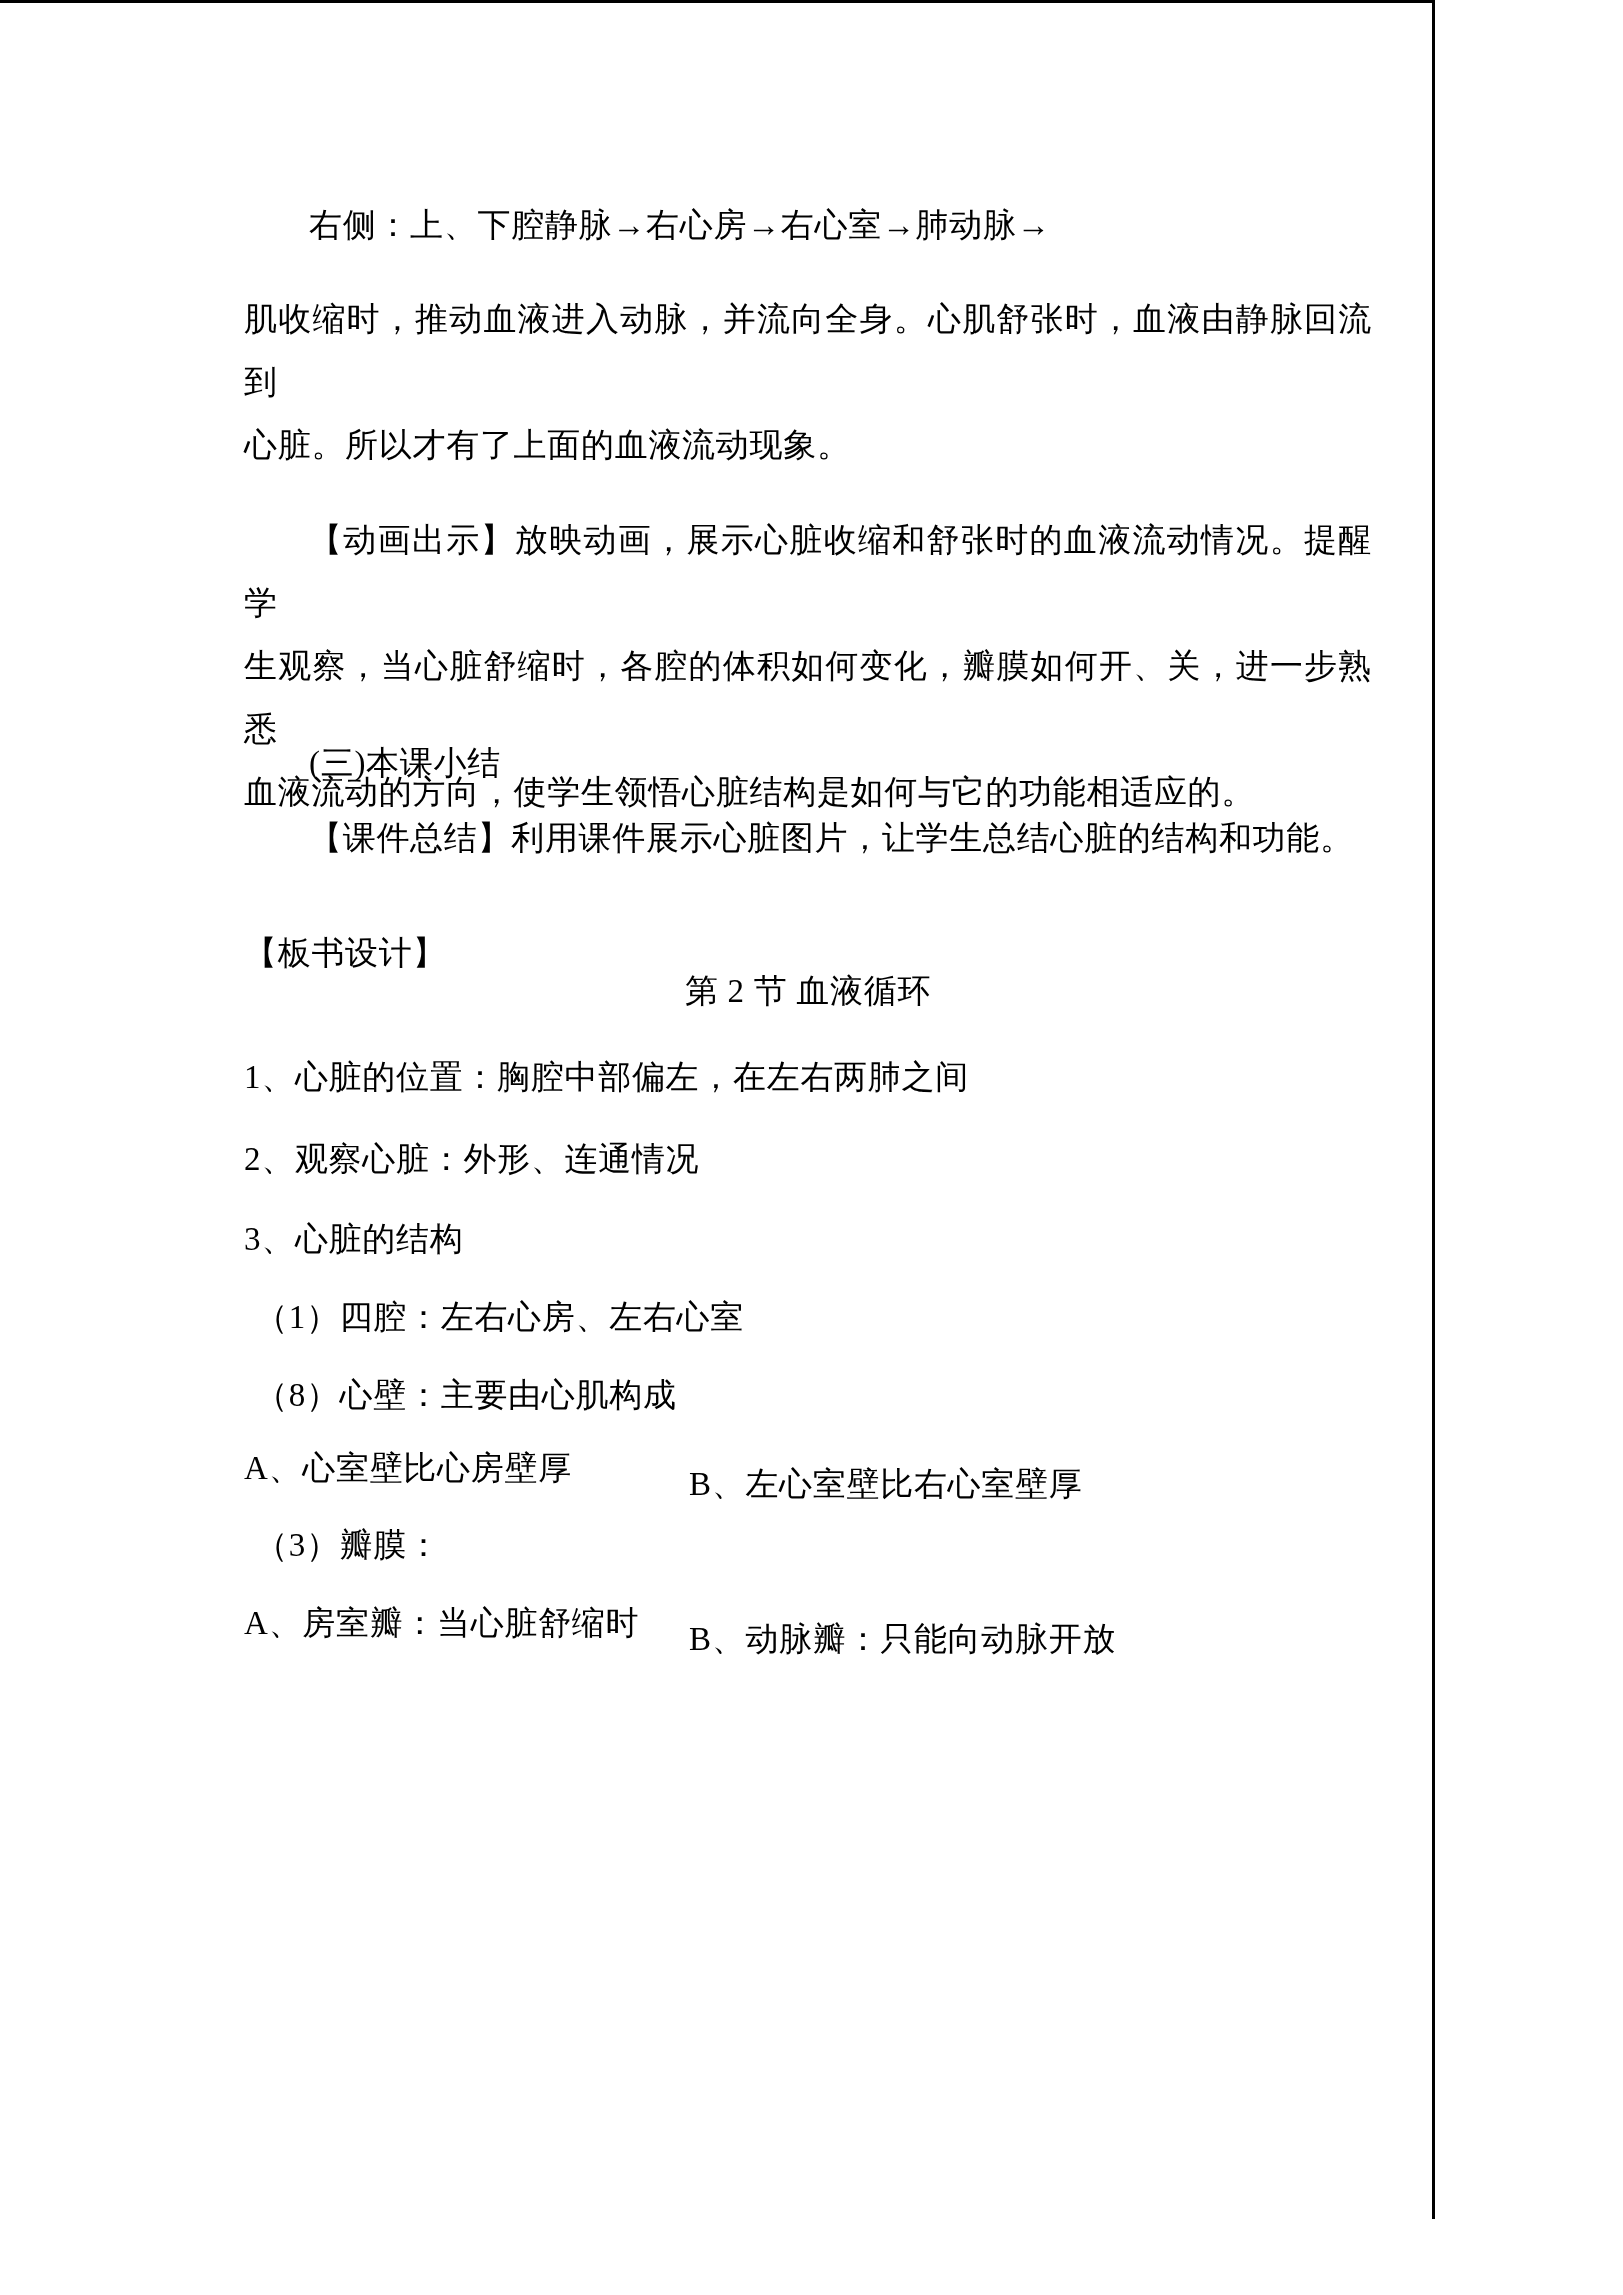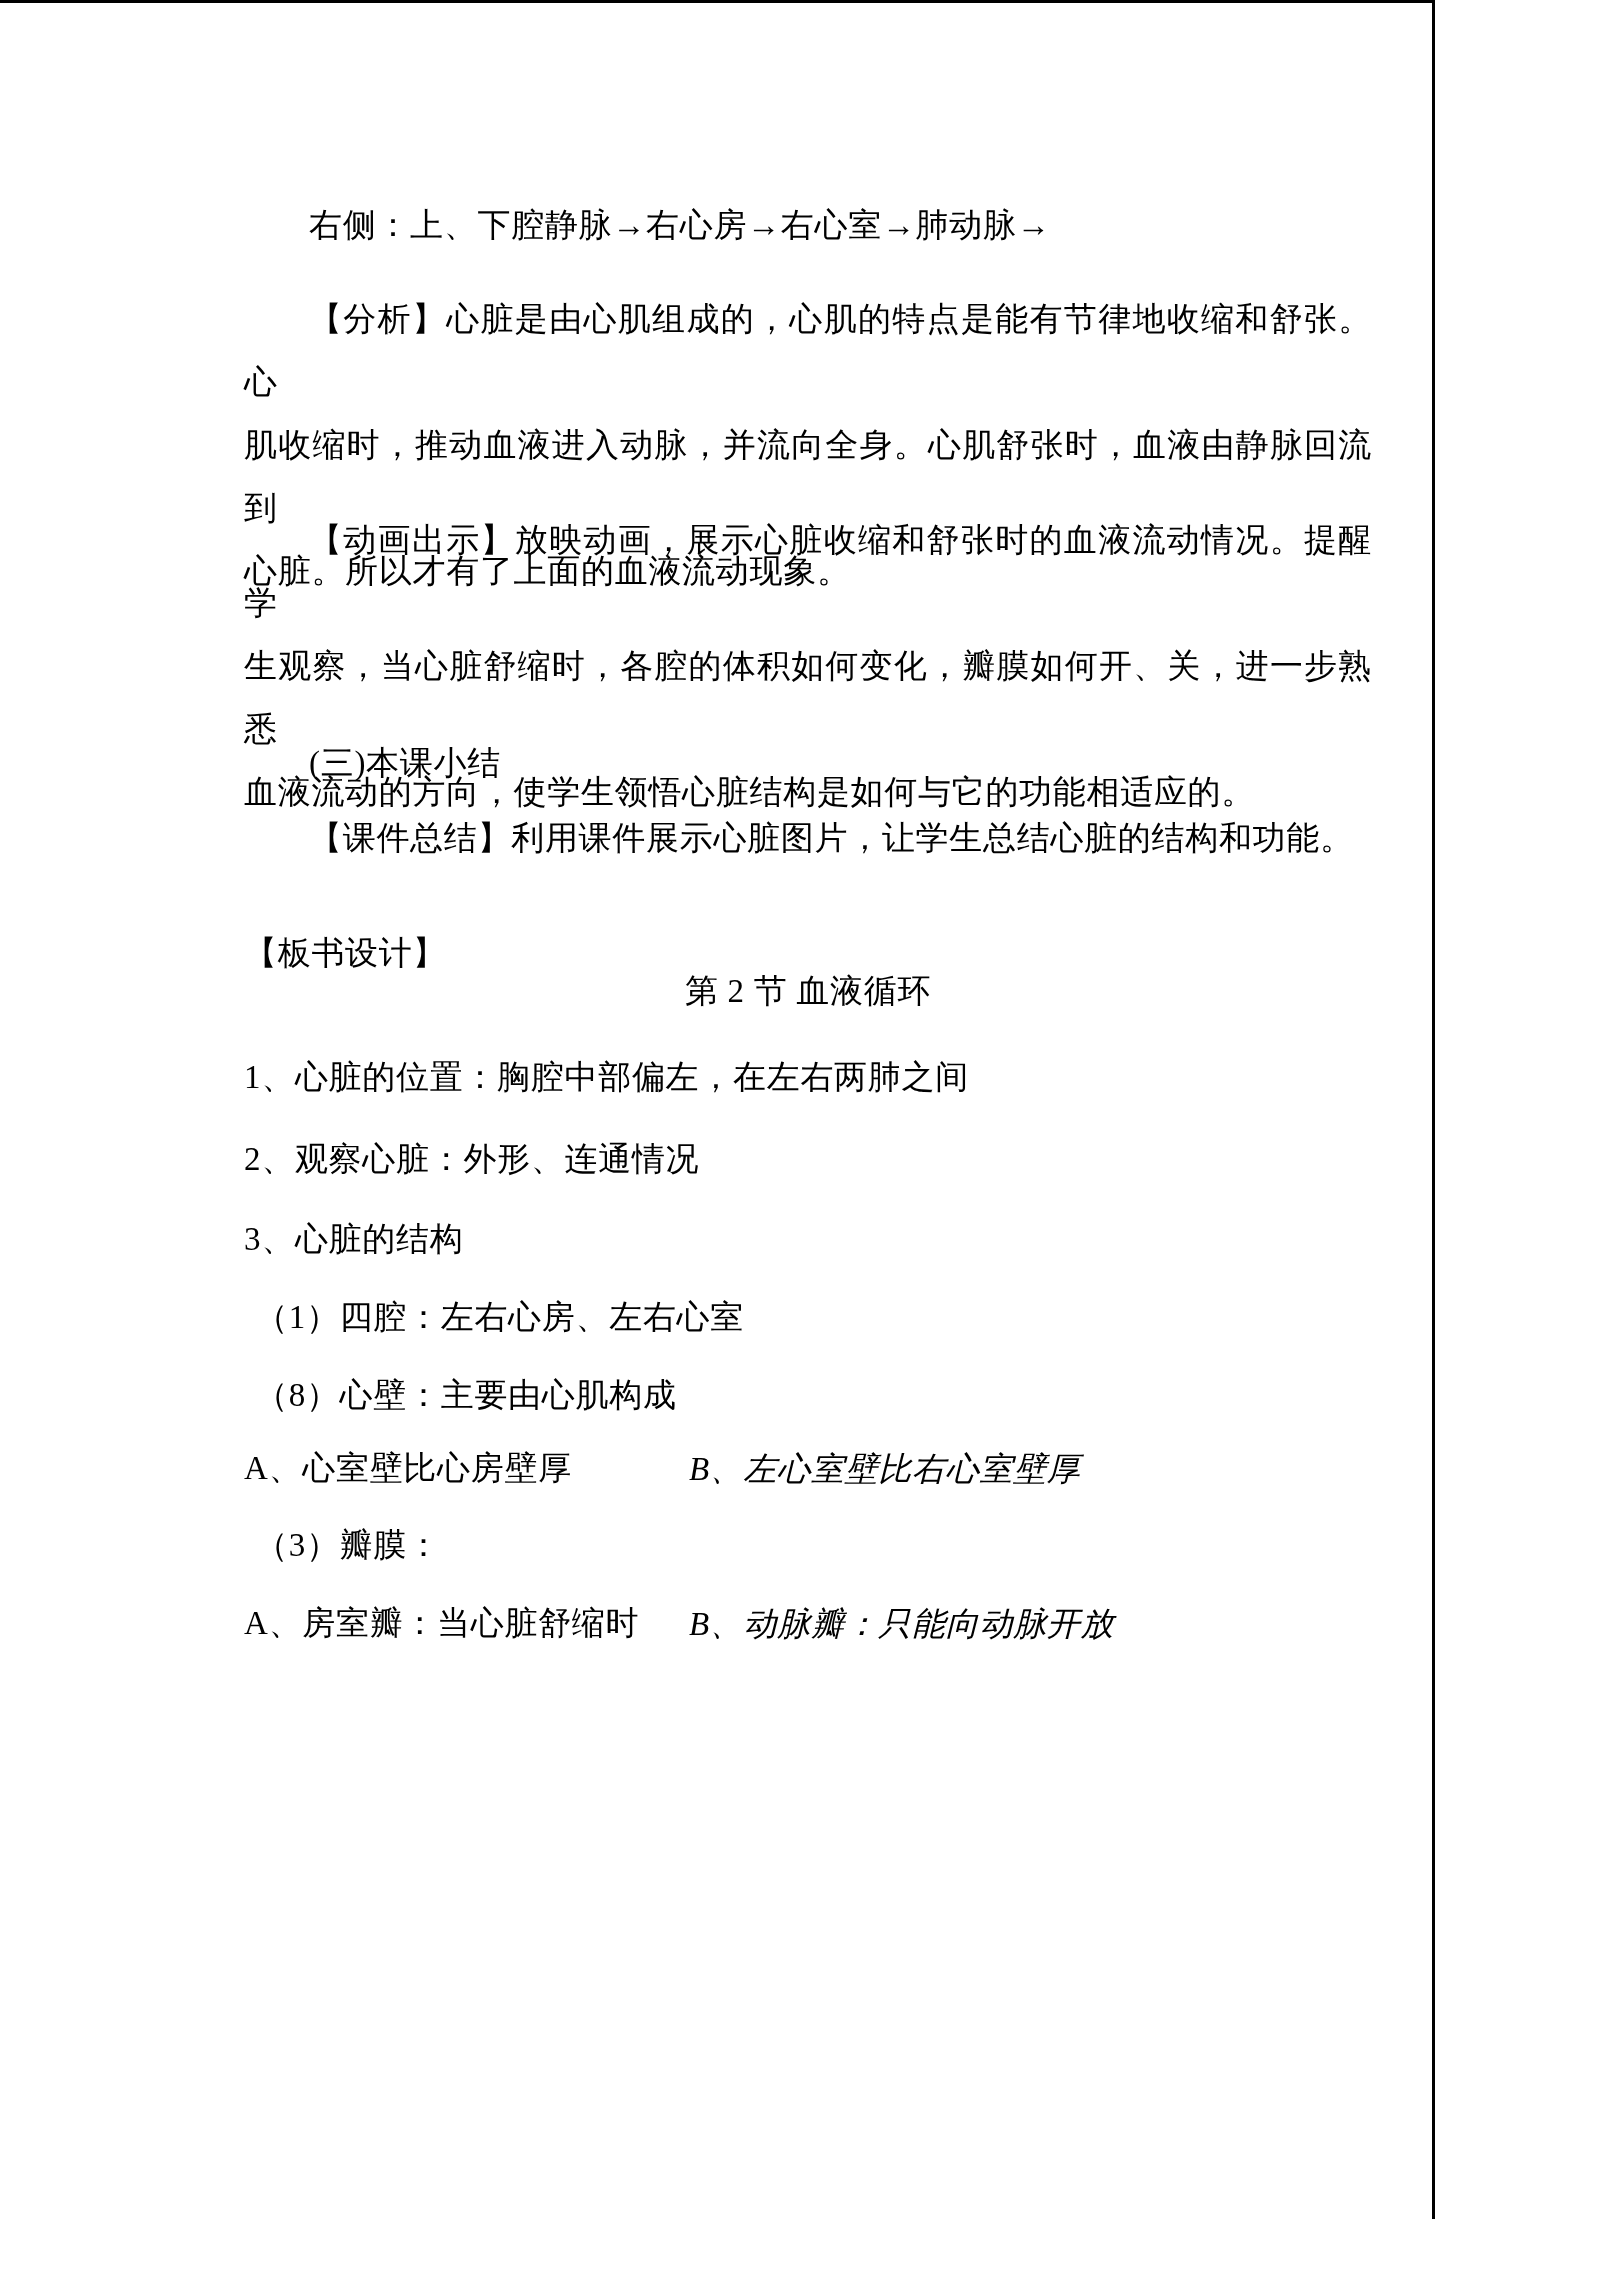--- a/index.html
+++ b/index.html
@@ -21,34 +21,33 @@
     font-size:33px;
     line-height:63px;
     letter-spacing:0.7px;
   }
   .indent1 { text-indent:65px; }
   .sub { padding-left:11px; }
   .center { text-align:center; }
   .pline { line-height:63px; }
   .pline.indent { text-indent:65px; }
   .pline.just { text-align:justify; text-align-last:justify; }
-  .b-col { position:absolute; left:445px; top:1px;font-style:italic; }
+  .b-col { position:absolute; left:445px; top:16px; }
 </style>
 </head>
 <body>
 
 <div id="page">
 
   <div class="tborder"></div>
   <div class="rborder"></div>
 
   <div class="blk indent1" style="top:194px">右侧：上、下腔静脉→右心房→右心室→肺动脉→</div>
 
   <div class="blk" style="top:288px">
-      <div class="pline indent just">【分析】心脏是由心肌组成的，心肌的特点是能有节律地收缩和舒张。心</div>
       <div class="pline just">肌收缩时，推动血液进入动脉，并流向全身。心肌舒张时，血液由静脉回流到</div>
       <div class="pline">心脏。所以才有了上面的血液流动现象。</div>
     </div>
 
   <div class="blk" style="top:509px">
       <div class="pline indent just">【动画出示】放映动画，展示心脏收缩和舒张时的血液流动情况。提醒学</div>
       <div class="pline just">生观察，当心脏舒缩时，各腔的体积如何变化，瓣膜如何开、关，进一步熟悉</div>
       <div class="pline">血液流动的方向，使学生领悟心脏结构是如何与它的功能相适应的。</div>
     </div>
 

